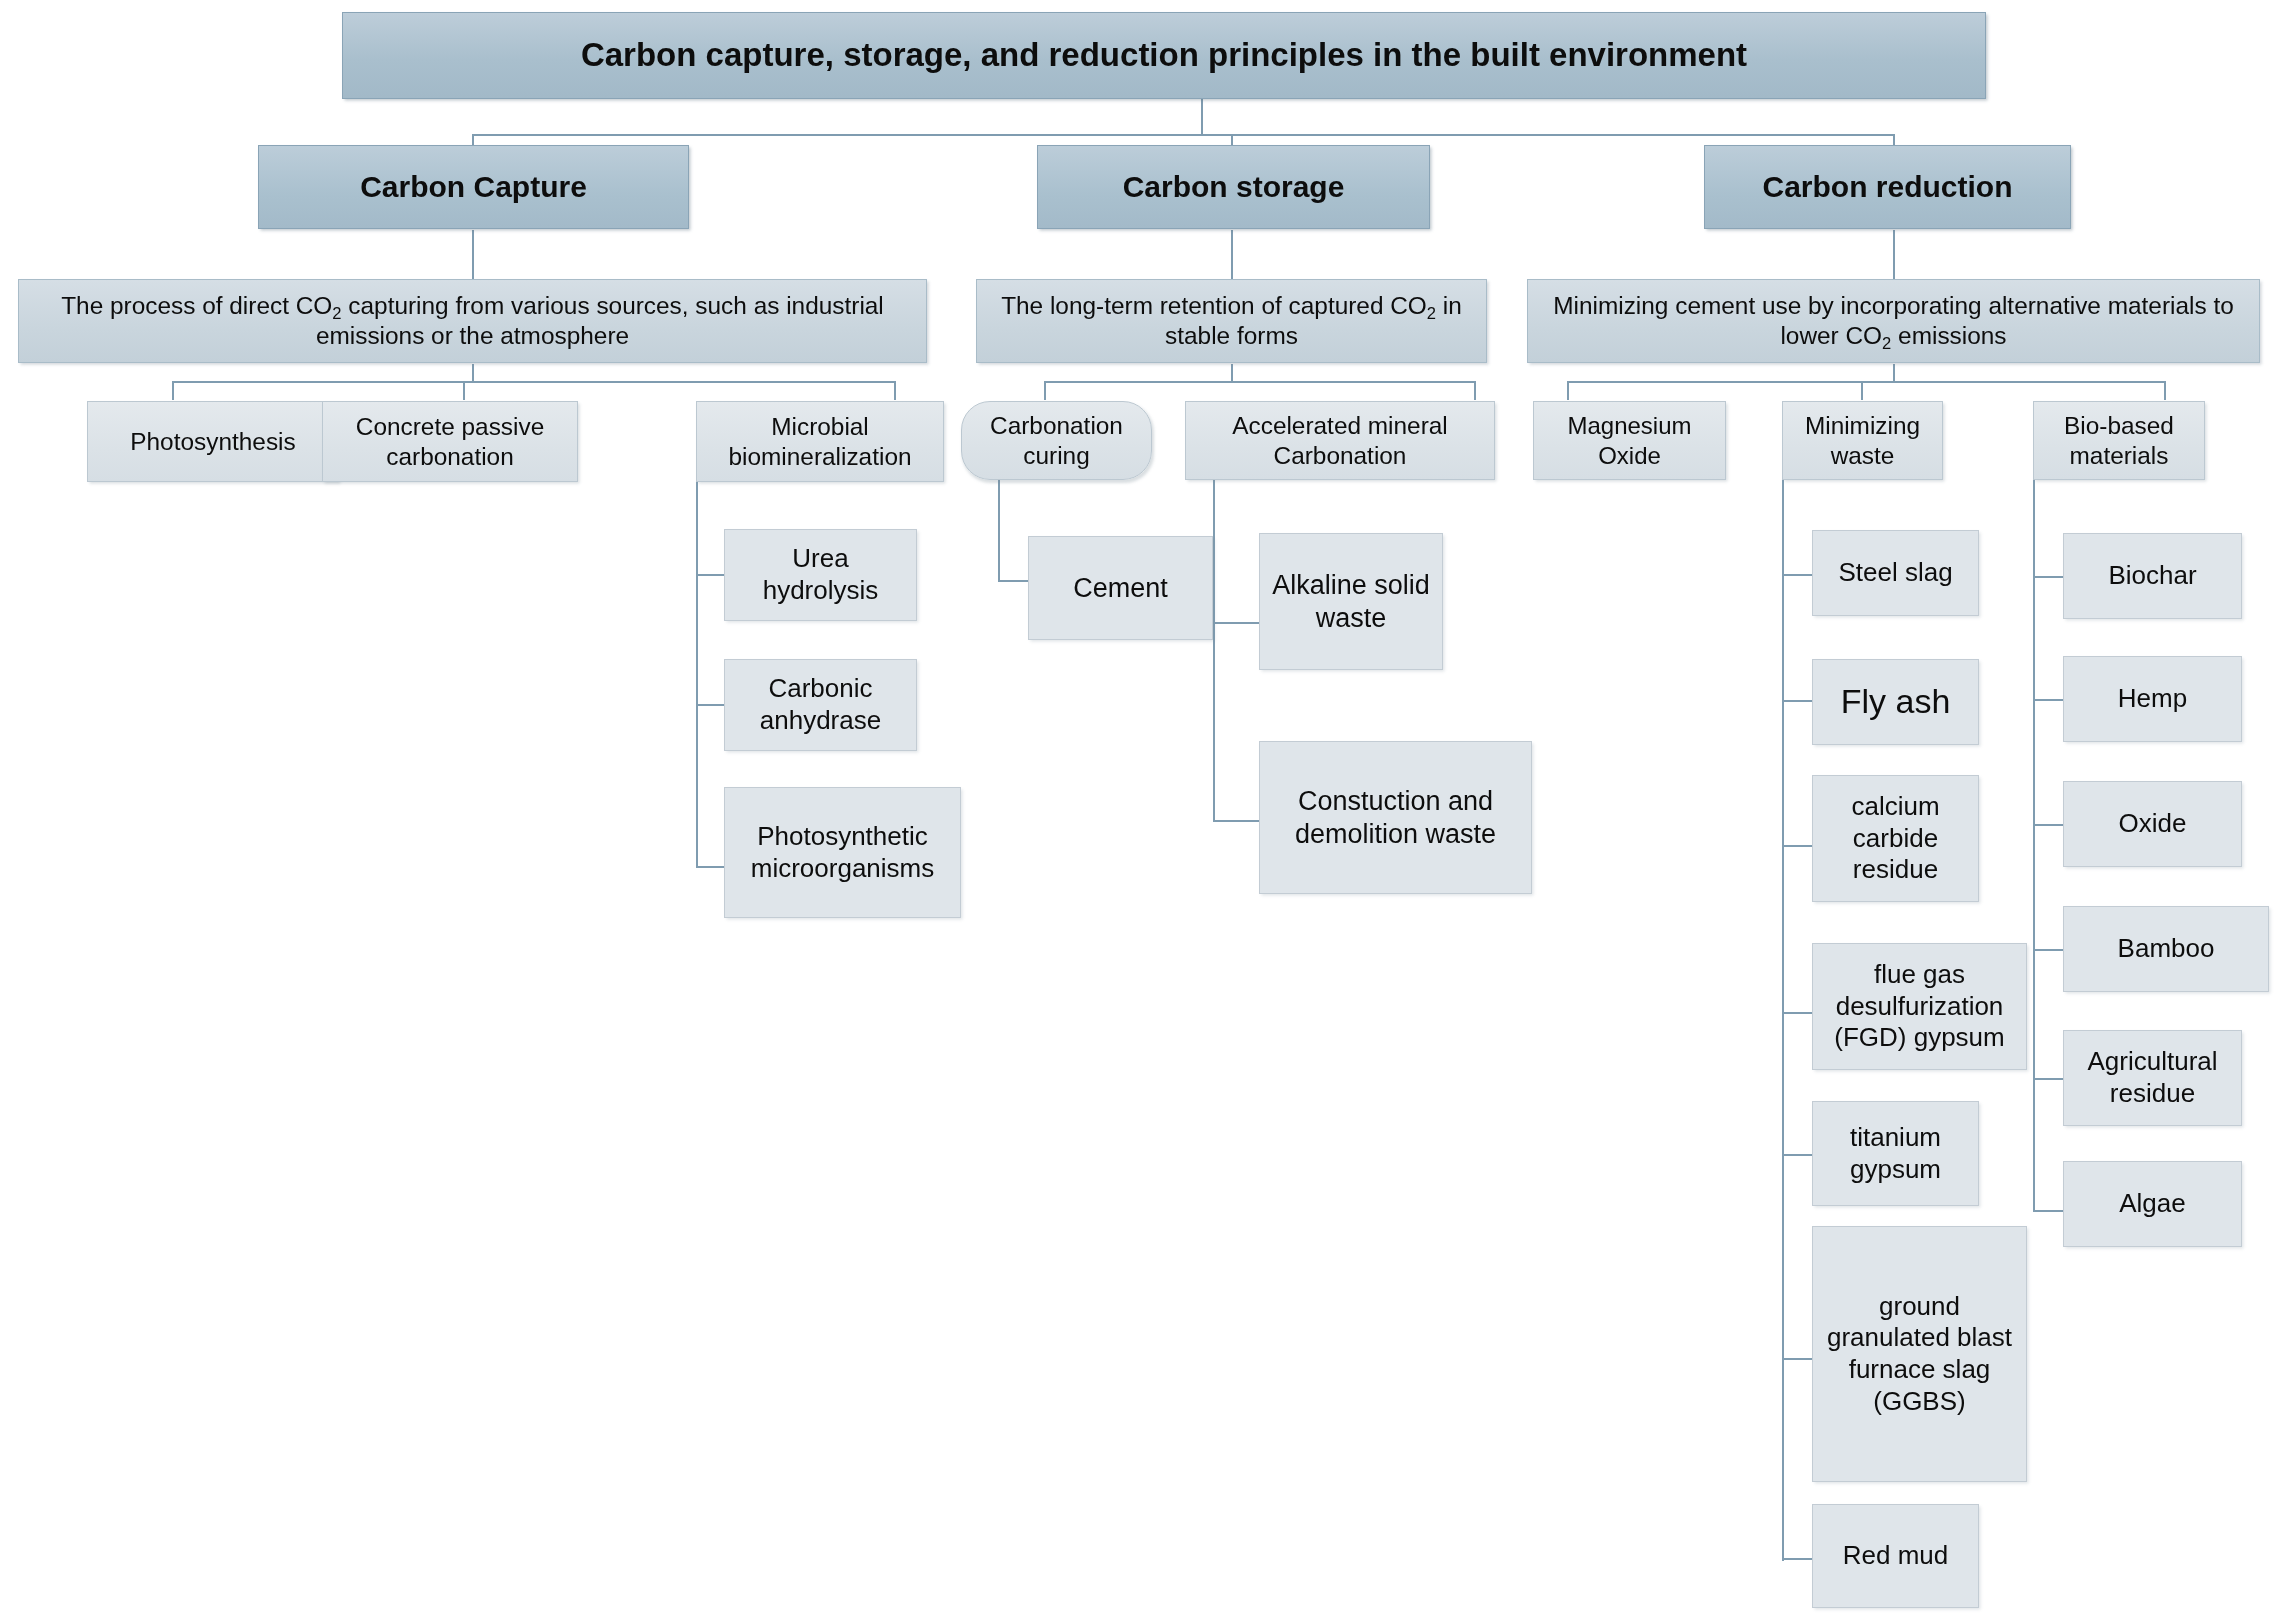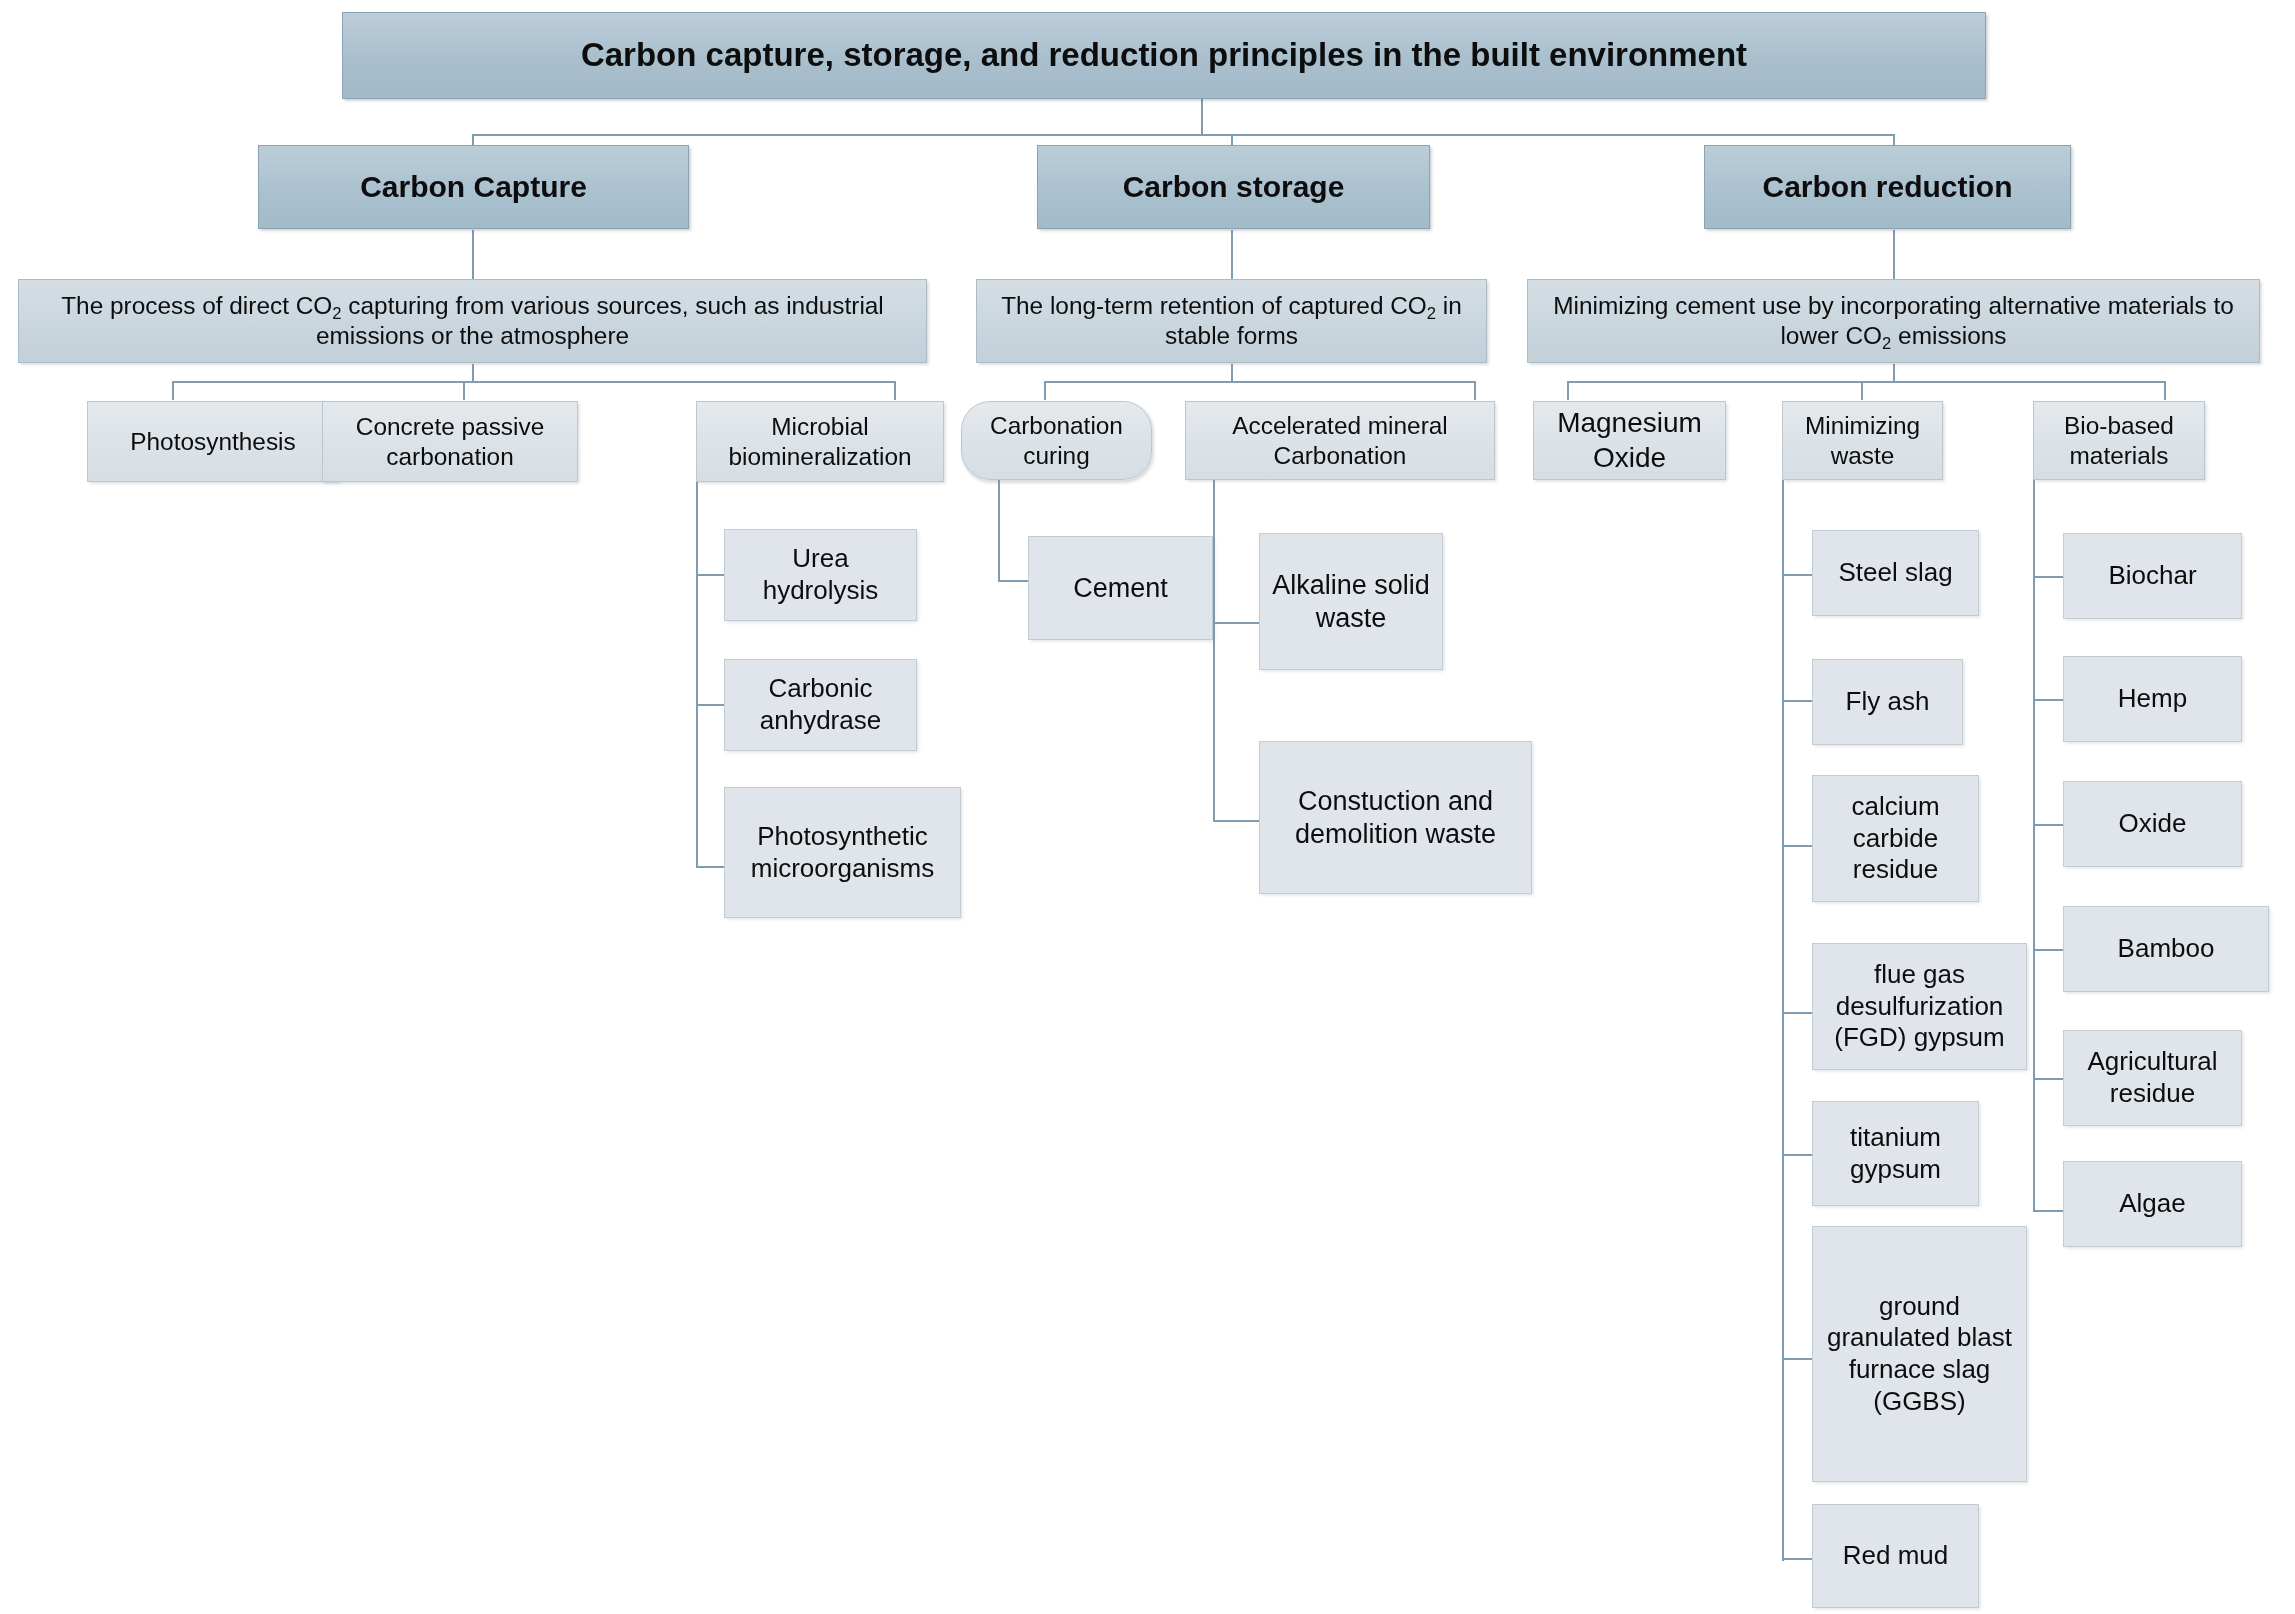--- a/index.html
+++ b/index.html
@@ -204,37 +204,37 @@
   <div class="node lvl-cat" style="left:1704px; top:145px; width:367px; height:84px; font-size:30px;">
     <span class="txt">Carbon reduction</span>
   </div>
 
   <div class="node lvl-desc" style="left:1527px; top:279px; width:733px; height:84px; font-size:24.4px;">
     <span class="txt">
       <span>Minimizing cement use by incorporating alternative materials to lower CO</span><sub>2</sub><span> emissions</span>
     </span>
   </div>
 
-  <div class="node lvl-leaf" style="left:1533px; top:401px; width:193px; height:79px; font-size:28px;">
+  <div class="node lvl-leaf" style="left:1533px; top:401px; width:193px; height:79px; font-size:24px;">
     <span class="txt">Magnesium Oxide</span>
   </div>
 
   <div class="node lvl-leaf" style="left:1782px; top:401px; width:161px; height:79px; font-size:24.4px;">
     <span class="txt">Minimizing waste</span>
   </div>
 
   <div class="node lvl-leaf" style="left:2033px; top:401px; width:172px; height:79px; font-size:24.4px;">
     <span class="txt">Bio-based materials</span>
   </div>
 
   <div class="node lvl-sub" style="left:1812px; top:530px; width:167px; height:86px; font-size:26px;">
     <span class="txt">Steel slag</span>
   </div>
 
-  <div class="node lvl-sub" style="left:1812px; top:659px; width:151px; height:86px; font-size:26px;justify-content:flex-end;">
+  <div class="node lvl-sub" style="left:1812px; top:659px; width:167px; height:86px; font-size:34px;justify-content:flex-end;">
     <span class="txt">Fly ash</span>
   </div>
 
   <div class="node lvl-sub" style="left:1812px; top:775px; width:167px; height:127px; font-size:26px;">
     <span class="txt">calcium carbide residue</span>
   </div>
 
   <div class="node lvl-sub" style="left:1812px; top:943px; width:215px; height:127px; font-size:26px;text-align:center;">
     <span class="txt">flue gas desulfurization (FGD) gypsum</span>
   </div>

